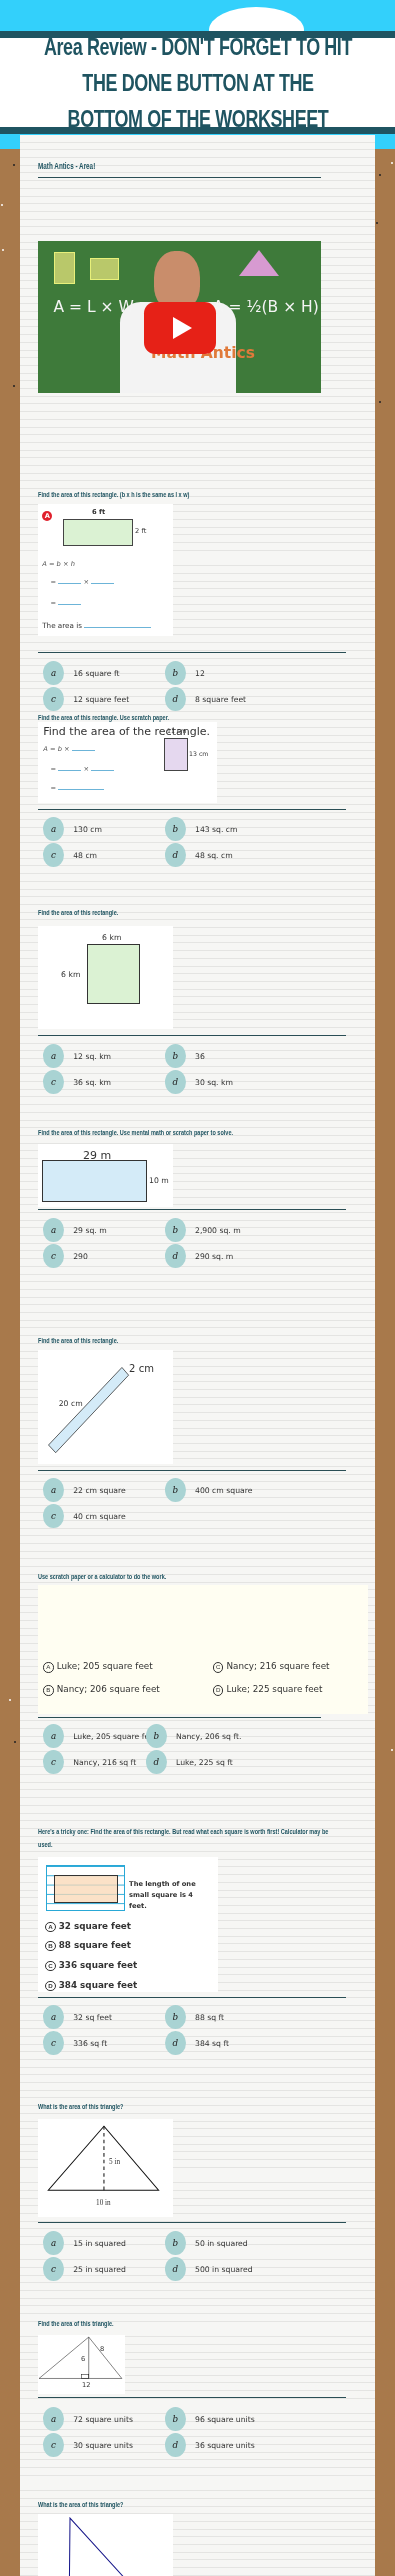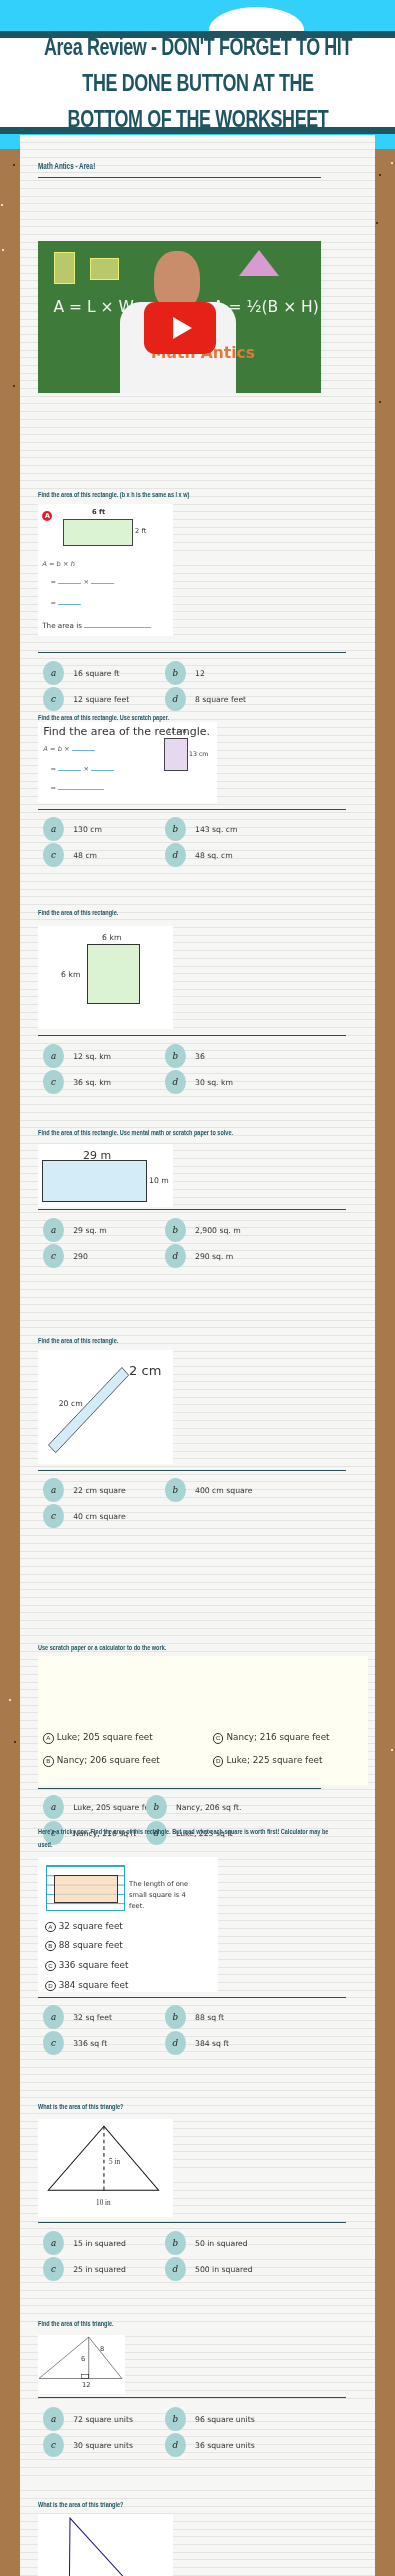--- a/index.html
+++ b/index.html
@@ -215,41 +215,41 @@
         </div>
     </div>
   </div>
 
   <div class="section" style="top:1201px;">
     <div class="h2">Find the area of this rectangle.</div>
     <div class="img-box" style="left:0;top:14.4px;width:135px;height:114px;">
       <svg width="135" height="114" style="position:absolute;left:0;top:0" viewBox="0 0 262 222">
         <polygon points="163,34 176,49 34,200 20,185" fill="#d4ebf8" stroke="#333" stroke-width="1.5"></polygon>
       </svg>
-      <div class="lbl" style="left:91px;top:12.4px;font-size:13px;">2 cm</div>
+      <div class="lbl" style="left:91px;top:12.4px;font-size:10px;">2 cm</div>
       <div class="lbl" style="left:20.6px;top:49px;font-size:7.7px;">20 cm</div>
     </div>
     <div class="rule" style="position:absolute;top:134px;"></div>
     <div class="answers" style="top:142px;">
       <div class="ans" style="left:5.2px;top:0;">
           <div class="bubble">a</div>
           <span class="ans-text">22 cm square</span>
         </div>
       <div class="ans" style="left:127px;top:0;">
           <div class="bubble">b</div>
           <span class="ans-text">400 cm square</span>
         </div>
       <div class="ans" style="left:5.2px;top:26px;">
           <div class="bubble">c</div>
           <span class="ans-text">40 cm square</span>
         </div>
     </div>
   </div>
 
-  <div class="section" style="top:1508px;">
+  <div class="section" style="top:1437px;">
     <div class="h2">Use scratch paper or a calculator to do the work.</div>
     <div class="img-box" style="left:0;top:13.4px;width:330px;height:129px;background:#fffef2;">
       <div class="lbl" style="left:5.2px;top:76px;font-size:8.8px;"><span class="circ">A</span><span>Luke; 205 square feet</span></div>
       <div class="lbl" style="left:175px;top:76px;font-size:8.8px;"><span class="circ">C</span><span>Nancy; 216 square feet</span></div>
       <div class="lbl" style="left:5.2px;top:99px;font-size:8.8px;"><span class="circ">B</span><span>Nancy; 206 square feet</span></div>
       <div class="lbl" style="left:175px;top:99px;font-size:8.8px;"><span class="circ">D</span><span>Luke; 225 square feet</span></div>
     </div>
     <div class="rule" style="position:absolute;top:145px;width:283px;"></div>
     <div class="answers" style="top:152px;">
       <div class="ans" style="left:5.2px;top:0;">
@@ -266,21 +266,21 @@
         </div>
       <div class="ans" style="left:108px;top:26px;">
           <div class="bubble">d</div>
           <span class="ans-text">Luke, 225 sq ft</span>
         </div>
     </div>
   </div>
 
   <div class="section" style="top:1690px;">
     <div class="h2" style="white-space:normal;width:412px;line-height:13.4px;">Here's a tricky one:  Find the area of this rectangle. But read what each square is worth first! Calculator may be used.</div>
-    <div class="img-box" style="left:0;top:32px;width:180px;height:135px;">
+    <div class="img-box" style="left:0;top:32px;width:180px;height:135px;font-weight:bold;">
       <div style="position:absolute;left:8.2px;top:8.2px;width:79px;height:46px;background-image:linear-gradient(#29a8d6 0.5px, transparent 0.5px), linear-gradient(90deg, #29a8d6 0.5px, transparent 0.5px);background-size:8px 9.3px;border:0.5px solid #29a8d6;"></div>
       <div style="position:absolute;left:16px;top:17.5px;width:64px;height:28px;background:rgba(250,215,180,0.75);border:1px solid #333;"></div>
       <div class="lbl" style="left:91px;top:21.6px;width:72px;white-space:normal;line-height:11.3px;font-size:6.7px;">The length of one small square is 4 feet.</div>
       <div class="lbl" style="left:7.2px;top:64px;font-size:8.8px;"><span class="circ">A</span><span>32 square feet</span></div>
       <div class="lbl" style="left:7.2px;top:83px;font-size:8.8px;"><span class="circ">B</span><span>88 square feet</span></div>
       <div class="lbl" style="left:7.2px;top:103px;font-size:8.8px;"><span class="circ">C</span><span>336 square feet</span></div>
       <div class="lbl" style="left:7.2px;top:123px;font-size:8.8px;"><span class="circ">D</span><span>384 square feet</span></div>
     </div>
     <div class="rule" style="position:absolute;top:172px;"></div>
     <div class="answers" style="top:180px;">

